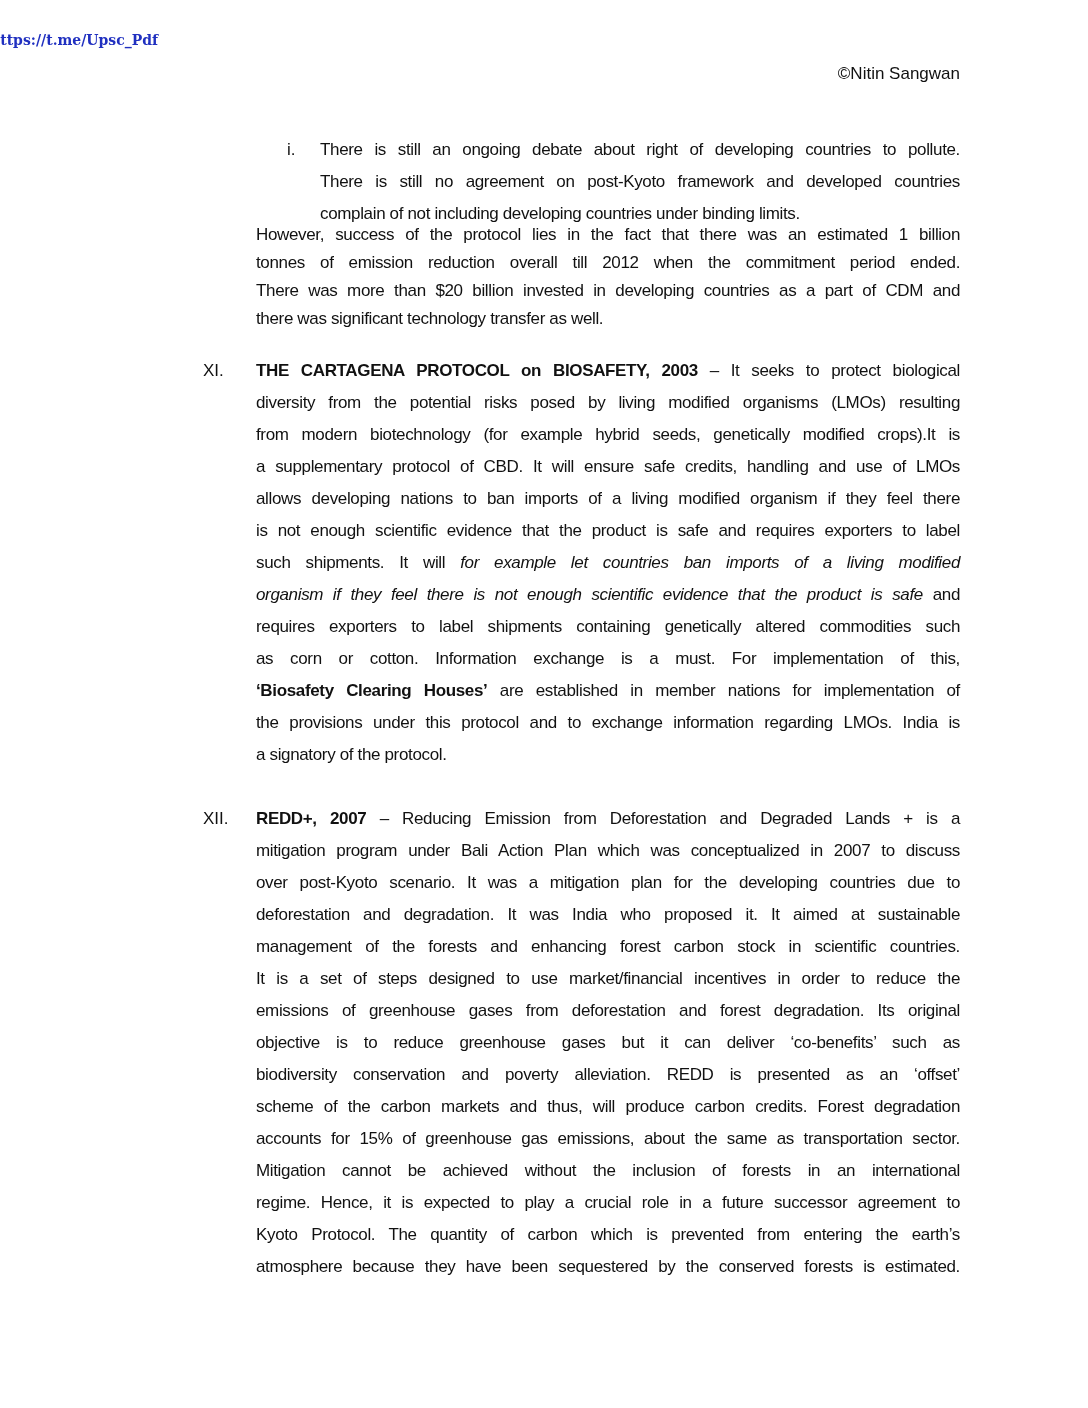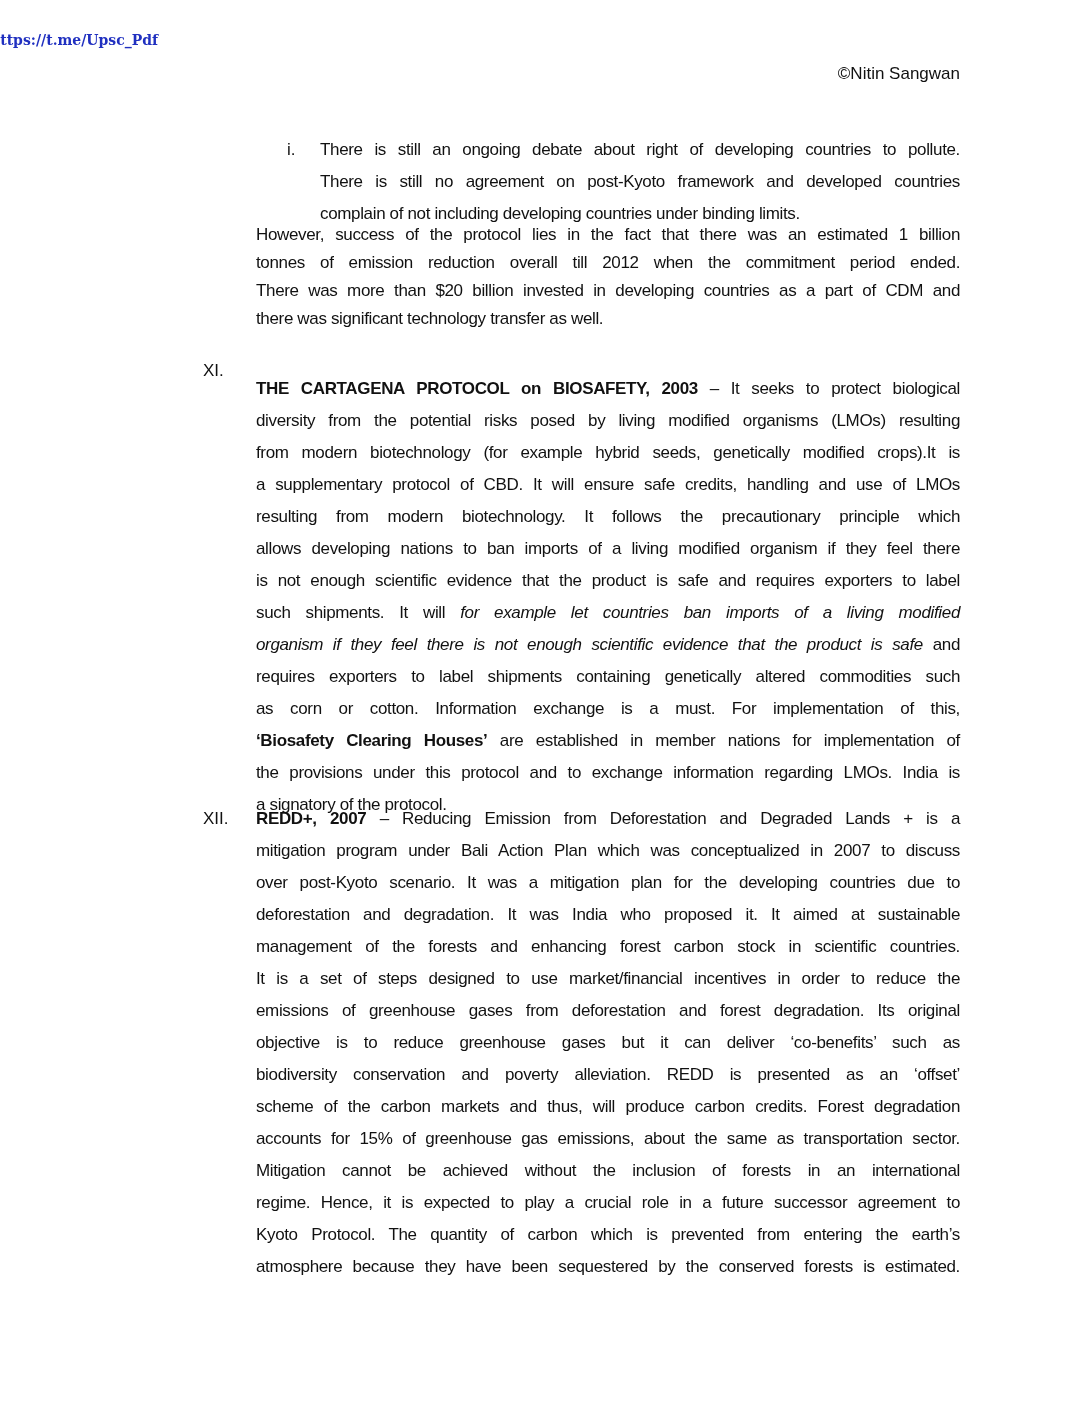--- a/index.html
+++ b/index.html
@@ -12,21 +12,21 @@
     .txt { font-size: 17px; line-height: 32px; letter-spacing: -0.35px; }
     .para { position: absolute; left: 256px; width: 704px; text-align: justify; text-align-last: auto; }
     .just-line { text-align: justify; text-align-last: justify; white-space: nowrap; display: block; }
     .last-line { text-align: left; display: block; white-space: nowrap; }
     .sub-i { position: absolute; top: 134px; left: 287px; font-size: 17px; line-height: 32px; }
     .sub-i-body { position: absolute; top: 134px; left: 320px; width: 640px; }
     .p-however { top: 221px; line-height: 28px; }
     .num { position: absolute; left: 203px; font-size: 17px; line-height: 32px; }
     .num-xi { top: 355px; }
     .num-xii { top: 803px; }
-    .p-xi { top: 373px; }
+    .p-xi { top: 355px; }
     .p-xii { top: 803px; }
     b { font-weight: bold; }
     i { font-style: italic; }
     .footer { position: absolute; top: 1408px; left: 0; width: 963px; text-align: right; font-size: 14px; }
     .footer .direct { font-family: "DejaVu Serif", serif; font-weight: bold; color: #111; }
     .footer .hand { display: inline-block; color: #e8a317; font-size: 16px; margin: 0 4px; }
     .footer .flink { font-family: "DejaVu Serif", serif; font-weight: bold; color: #111; }
   </style>
 </head>
 <body>
@@ -47,21 +47,20 @@
   <span class="just-line">There was more than $20 billion invested in developing countries as a part of CDM and</span>
   <span class="last-line">there was significant technology transfer as well.</span>
 </div>
 
 <div class="num num-xi">XI.</div>
 <div class="txt para p-xi">
   <span class="just-line"><b>THE CARTAGENA PROTOCOL on BIOSAFETY, 2003</b><span> – It seeks to protect biological</span></span>
   <span class="just-line">diversity from the potential risks posed by living modified organisms (LMOs) resulting</span>
   <span class="just-line">from modern biotechnology (for example hybrid seeds, genetically modified crops).It is</span>
   <span class="just-line">a supplementary protocol of CBD. It will ensure safe credits, handling and use of LMOs</span>
-  <span class="just-line">resulting from modern biotechnology. It follows the precautionary principle which</span>
   <span class="just-line">allows developing nations to ban imports of a living modified organism if they feel there</span>
   <span class="just-line">is not enough scientific evidence that the product is safe and requires exporters to label</span>
   <span class="just-line"><span>such shipments. It will </span><i>for example let countries ban imports of a living modified</i></span>
   <span class="just-line"><i>organism if they feel there is not enough scientific evidence that the product is safe</i><span> and</span></span>
   <span class="just-line">requires exporters to label shipments containing genetically altered commodities such</span>
   <span class="just-line">as corn or cotton. Information exchange is a must. For implementation of this,</span>
   <span class="just-line"><b>‘Biosafety Clearing Houses’</b><span> are established in member nations for implementation of</span></span>
   <span class="just-line">the provisions under this protocol and to exchange information regarding LMOs. India is</span>
   <span class="last-line">a signatory of the protocol.</span>
 </div>

